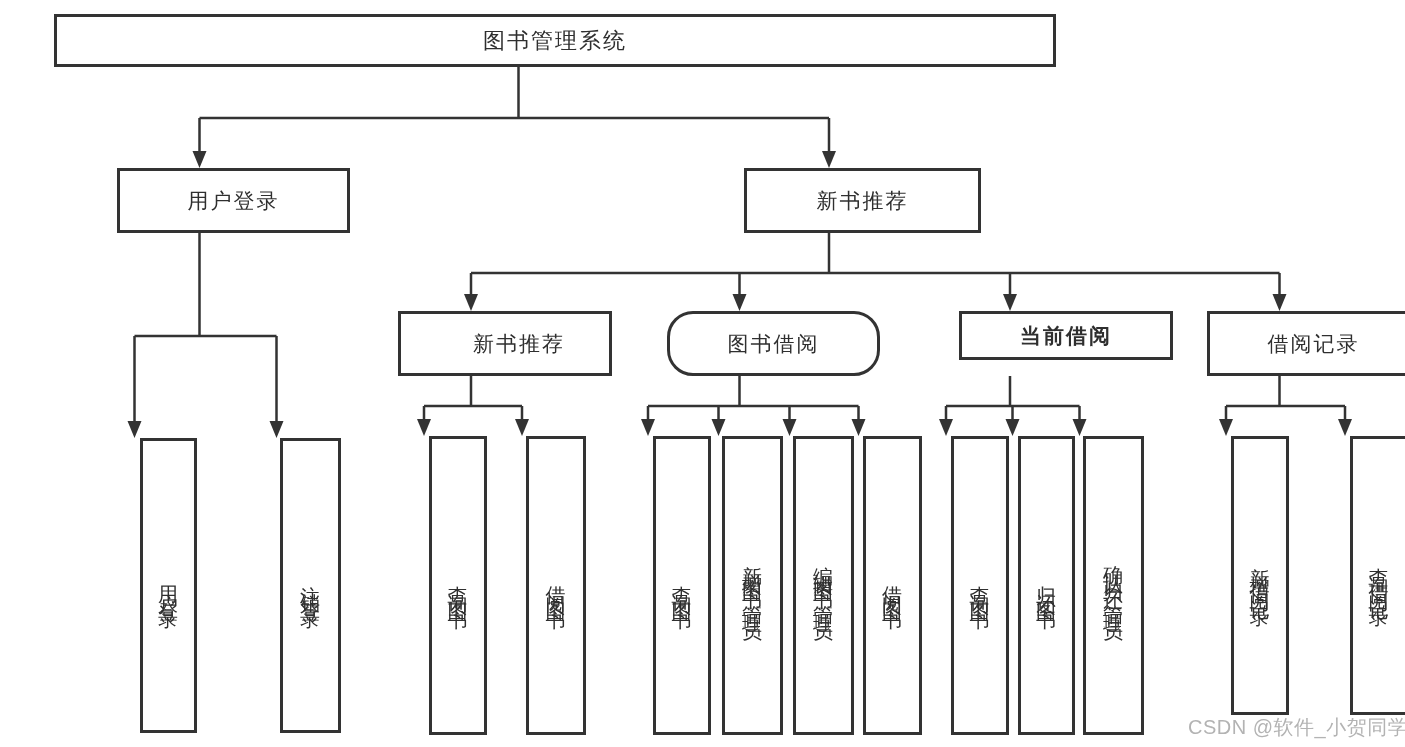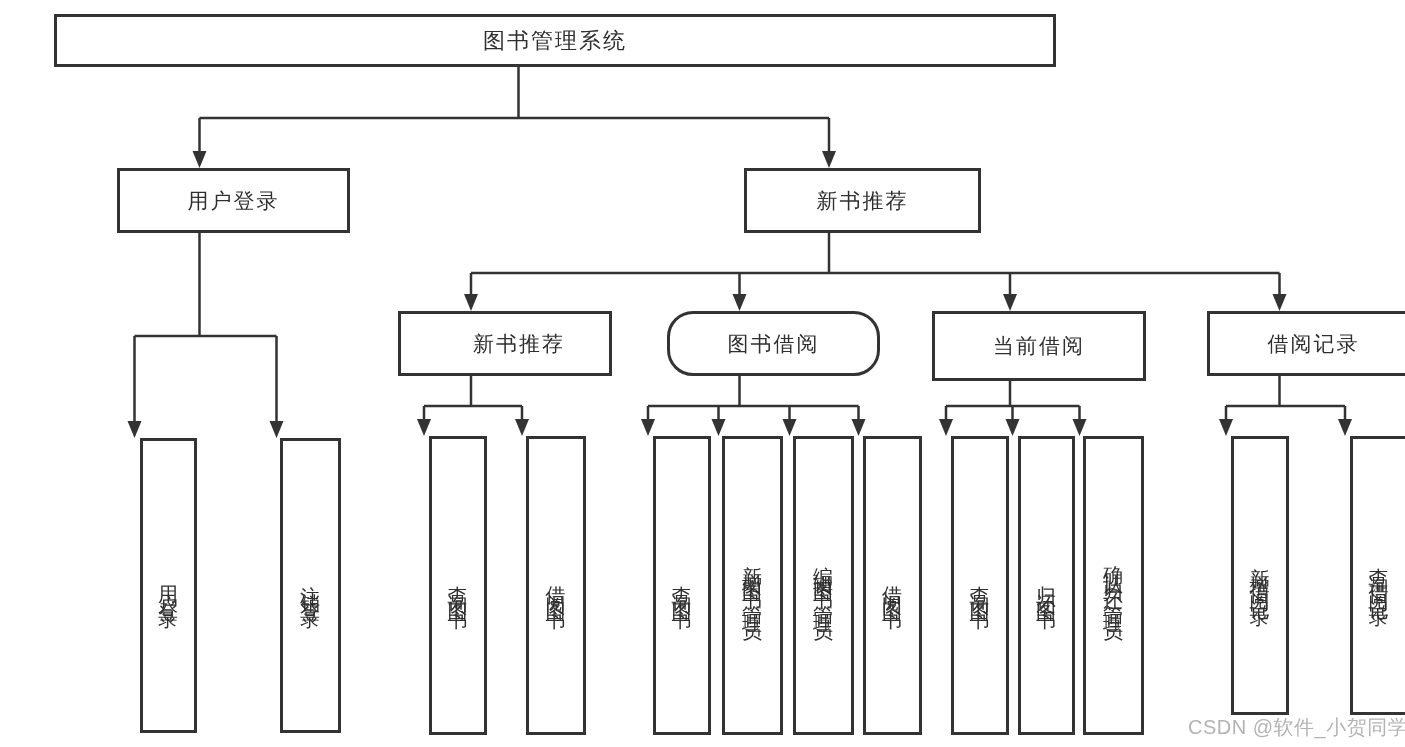--- a/index.html
+++ b/index.html
@@ -116,21 +116,21 @@
   <div class="node h" style="left:710px; top:168px; width:237px; height:65px;">
     <span>新书推荐</span>
   </div>
 
   <div class="node h" style="left:364px; top:311px; width:214px; height:65px;padding-left:28px;">
     <span>新书推荐</span>
   </div>
   <div class="node h" style="left:633px; top:311px; width:213px; height:65px;border-radius:26px;">
     <span>图书借阅</span>
   </div>
-  <div class="node h" style="left:898px; top:311px; width:214px; height:70px;">
+  <div class="node h" style="left:925px; top:311px; width:214px; height:49px;font-weight:bold;">
     <span>当前借阅</span>
   </div>
   <div class="node h" style="left:1173px; top:311px; width:213px; height:65px;">
     <span>借阅记录</span>
   </div>
 
   <div class="node v" style="left:106px; top:438px; width:57px; height:295px;">
     <span>用户登录</span>
   </div>
   <div class="node v" style="left:246px; top:438px; width:61px; height:295px;">

